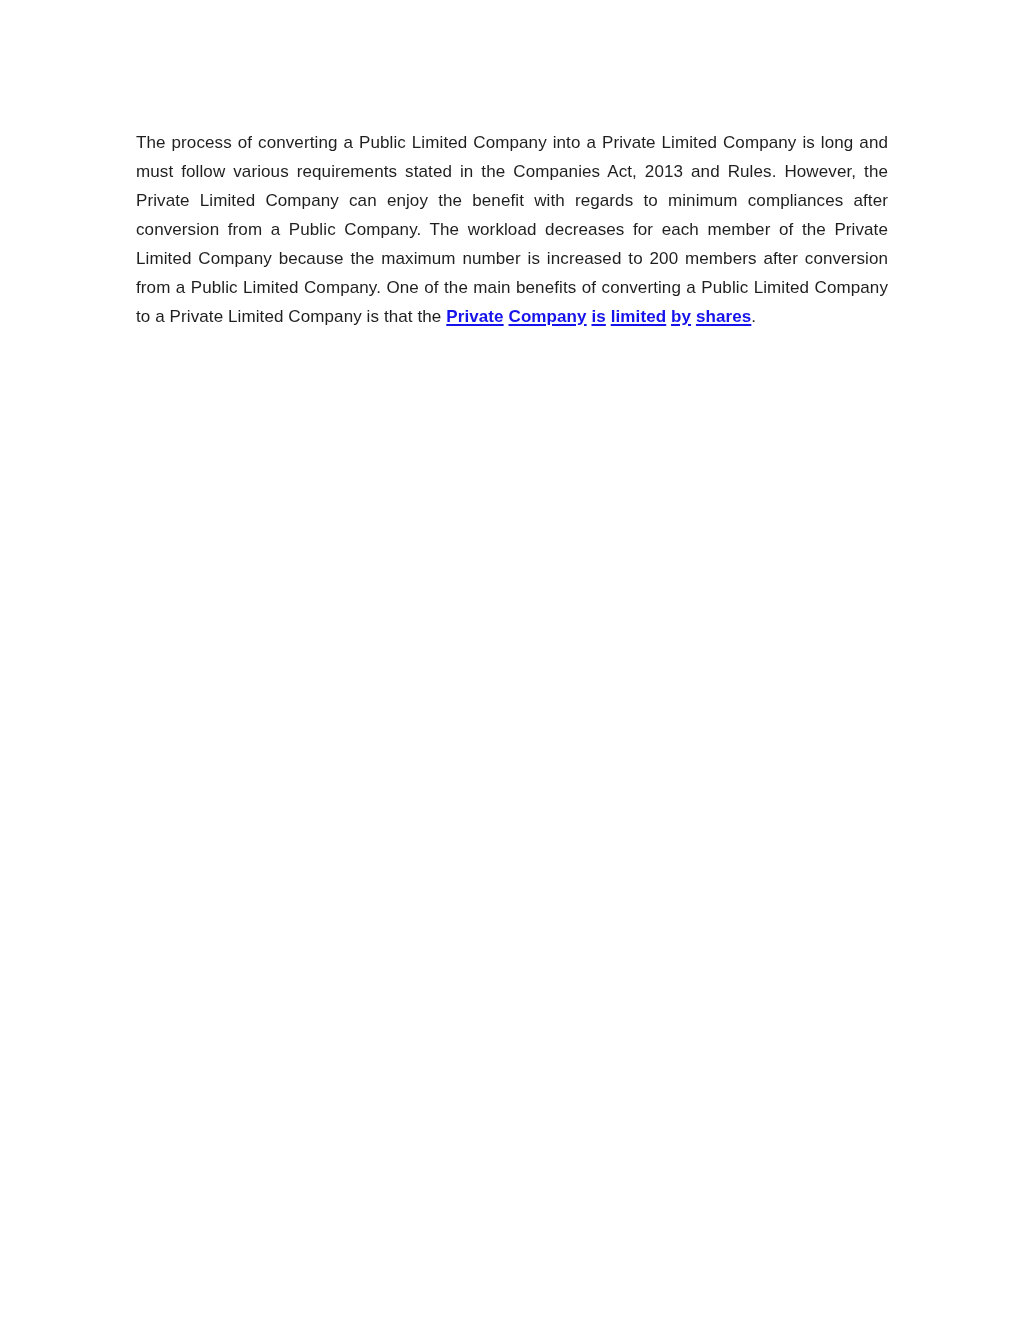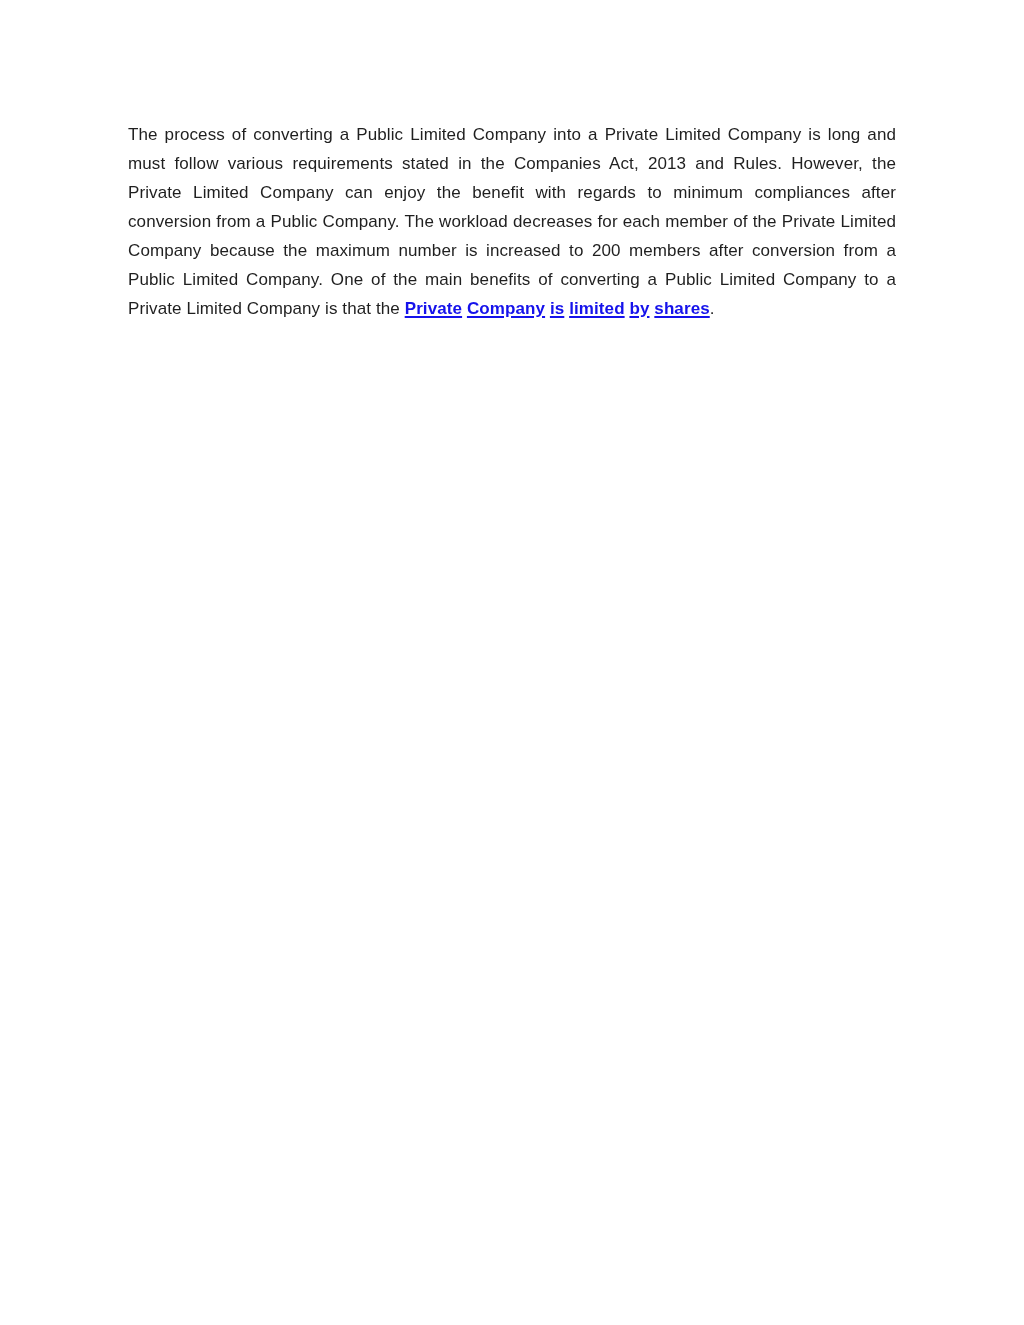--- a/index.html
+++ b/index.html
@@ -12,21 +12,21 @@
     min-height: 1325px;
     font-family: "Liberation Sans", sans-serif;
     -webkit-font-smoothing: antialiased;
   }
   .doc {
     box-sizing: border-box;
     width: 1024px;
     padding: 112px 120px 0 120px;
   }
   .para {
-    margin: 8px;
+    margin: 16px;
     font-size: 17px;
     line-height: 29px;
     color: #1f1f1f;
     text-align: justify;
     letter-spacing: 0.1px;
   }
   .link {
     color: #1512eb;
     font-weight: 700;
     text-decoration: underline;

